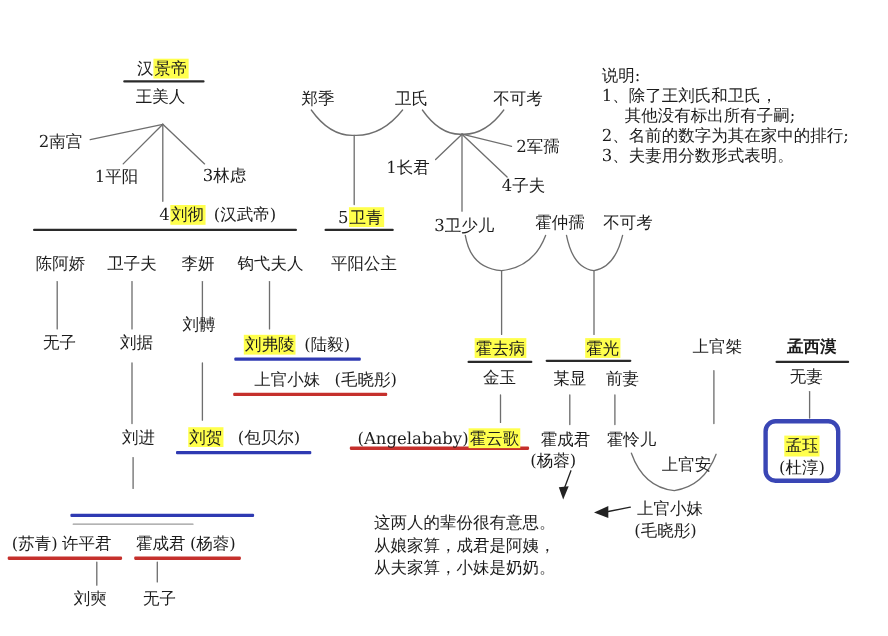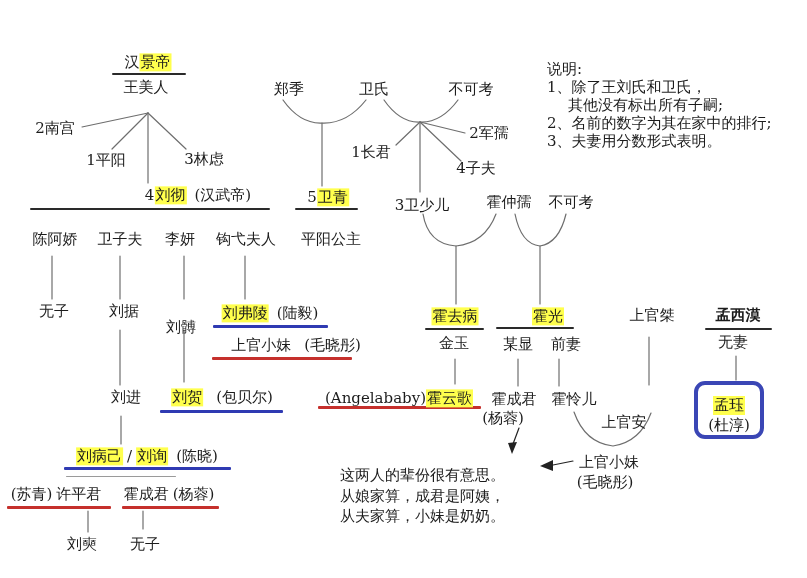--- a/index.html
+++ b/index.html
@@ -109,21 +109,21 @@
   <div class="n" style="left:471px;top:90px;">不可考</div>
   <div class="n" style="left:371px;top:153px;">1长君</div>
   <div class="n" style="left:489px;top:134px;">2军孺</div>
   <div class="n" style="left:476px;top:169px;">4子夫</div>
   <div class="n" style="left:422px;top:190px;margin-top:16px;">3卫少儿</div>
   <div class="n" style="left:509px;top:203px;">霍仲孺</div>
   <div class="n" style="left:571px;top:203px;">不可考</div>
 
   <div class="n" style="left:54px;top:312px;">无子</div>
   <div class="n" style="left:124px;top:312px;">刘据</div>
-  <div class="n" style="left:181px;top:328px;">刘髆</div>
+  <div class="n" style="left:181px;top:296px;">刘髆</div>
   <div class="n" style="left:270px;top:314px;"><mark>刘弗陵</mark><span class="suf">(陆毅)</span></div>
   <div class="n" style="left:296px;top:346px;"><span>上官小妹</span><span class="suf-wide">(毛晓彤)</span></div>
 
   <div class="n" style="left:455px;top:317px;"><mark>霍去病</mark></div>
   <div class="n" style="left:542px;top:317px;padding-left:12px;"><mark>霍光</mark></div>
   <div class="n" style="left:454px;top:345px;font-family:Liberation Mono, monospace;">金玉</div>
   <div class="n" style="left:518px;top:345px;">某显</div>
   <div class="n" style="left:566px;top:345px;">前妻</div>
   <div class="n" style="left:652px;top:316px;">上官桀</div>
   <div class="n" style="left:738px;top:316px;font-weight:bold;">孟西漠</div>
@@ -138,21 +138,20 @@
   <div class="n" style="left:624px;top:399px;margin-top:24px;">上官安</div>
 
   <div class="box">
     <mark>孟珏</mark>
     <div>(杜淳)</div>
   </div>
 
   <div class="n" style="left:609px;top:463px;">上官小妹</div>
   <div class="n" style="left:605px;top:483px;">(毛晓彤)</div>
 
-  <div class="n" style="left:147px;top:457px;"><mark>刘病己</mark><span class="sep">/</span><mark>刘询</mark><span class="suf">(陈晓)</span></div>
   <div class="n" style="left:58px;top:495px;"><span>(苏青)</span><span class="sep">许平君</span></div>
   <div class="n" style="left:171px;top:495px;"><span>霍成君</span><span class="sep">(杨蓉)</span></div>
   <div class="n" style="left:82px;top:545px;">刘奭</div>
   <div class="n" style="left:145px;top:545px;">无子</div>
 
   <div class="legend">
     <div class="tl" style="left:547px;top:60px;">说明:</div>
     <div class="tl" style="left:547px;top:78px;">1、除了王刘氏和卫氏，</div>
     <div class="tl" style="left:568px;top:96px;">其他没有标出所有子嗣;</div>
     <div class="tl" style="left:547px;top:114px;">2、名前的数字为其在家中的排行;</div>

